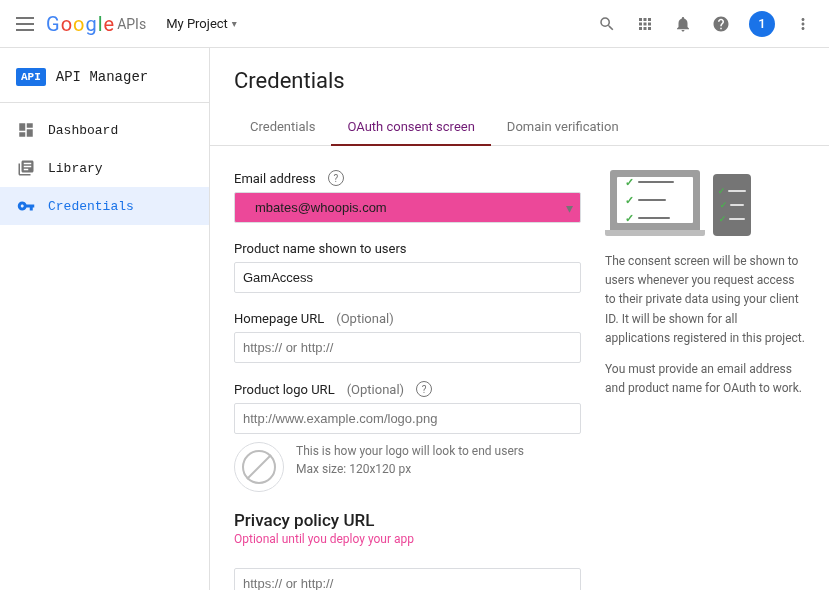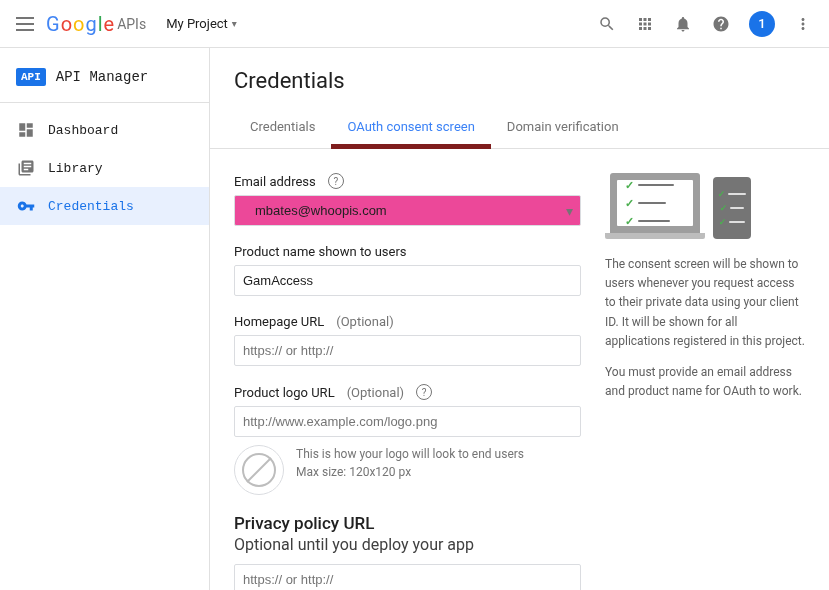--- a/index.html
+++ b/index.html
@@ -39,41 +39,41 @@
     .sidebar-item.active { background: #e8f0fe; color: #1A73E8; }
     .sidebar-item .item-icon { width: 20px; display: flex; align-items: center; justify-content: center; color: #757575; font-size: 16px; }
     .sidebar-item.active .item-icon { color: #1A73E8; }
 
     
     .main { flex: 1; overflow-y: auto; padding: 0; }
     .main-header { padding: 20px 24px 0; border-bottom: 1px solid #e0e0e0; }
     .main-title { font-size: 22px; font-weight: 400; color: #212121; margin-bottom: 16px; }
     .tabs { display: flex; gap: 0; }
     .tab { padding: 10px 16px; font-size: 13px; cursor: pointer; color: #757575; border-bottom: 2px solid transparent; margin-bottom: -1px; }
-    .tab.active { color: #3b82f6; border-bottom: 5px solid #7f1d1d; }
+    .tab.active { color: #701a75; border-bottom: 2px solid #7f1d1d; }
 
     .main-body { display: flex; padding: 24px; gap: 24px; }
     .form-section { flex: 1; max-width: 420px; }
     .info-section { flex: 0 0 200px; }
 
     .field-group { margin-bottom: 18px; }
     .field-label { font-size: 13px; color: #212121; margin-bottom: 6px; display: flex; align-items: center; gap: 12px; }
     .field-label .optional { color: #757575; font-weight: 400; }
     .help-icon { width: 16px; height: 16px; border-radius: 50%; border: 1px solid #757575; color: #757575; font-size: 10px; display: inline-flex; align-items: center; justify-content: center; cursor: pointer; }
     .field-input { width: 100%; border: 1px solid #dadce0; border-radius: 2px; padding: 7px 8px; font-size: 13px; color: #212121; outline: none; }
     .select-wrapper { position: relative; }
     .select-wrapper select { width: 100%; border: 1px solid #dadce0; border-radius: 2px; padding: 7px 28px 7px 20px; font-size: 13px; color: #212121; background: #ec4899; appearance: none; outline: none; cursor: pointer; }
     .select-arrow { position: absolute; right: 8px; top: 50%; transform: translateY(-50%); color: #757575; pointer-events: none; font-size: 14px; }
 
     .logo-preview { display: flex; align-items: flex-start; gap: 12px; margin-top: 8px; }
     .logo-placeholder { width: 50px; height: 50px; border: 1px solid #dadce0; border-radius: 50%; display: flex; align-items: center; justify-content: center; flex-shrink: 0; }
     .logo-hint { font-size: 12px; color: #757575; line-height: 1.5; }
 
     .privacy-label { font-size: 17px; color: #212121; font-weight: 500; margin-bottom: 2px; }
-    .privacy-optional { font-size: 16px; color: #404040; margin-bottom: 10px; }
+    .privacy-optional { font-size: 12px; color: #ec4899; margin-bottom: 22px; }
 
     
     .device-illustration { display: flex; align-items: flex-end; gap: 8px; margin-bottom: 16px; }
     .laptop-body { width: 90px; height: 60px; background: #9e9e9e; border-radius: 3px 3px 0 0; display: flex; align-items: center; justify-content: center; position: relative; }
     .laptop-screen { width: 76px; height: 46px; background: #fff; border-radius: 1px; display: flex; flex-direction: column; justify-content: center; gap: 5px; padding: 6px 8px; }
     .laptop-base { width: 100px; height: 6px; background: #bdbdbd; border-radius: 0 0 2px 2px; margin-top: 0; }
     .laptop-wrapper { display: flex; flex-direction: column; align-items: center; }
     .check-line { display: flex; align-items: center; gap: 4px; }
     .check-mark { color: #4CAF50; font-size: 11px; font-weight: 700; }
     .line-bar { height: 2px; background: #757575; border-radius: 1px; }

